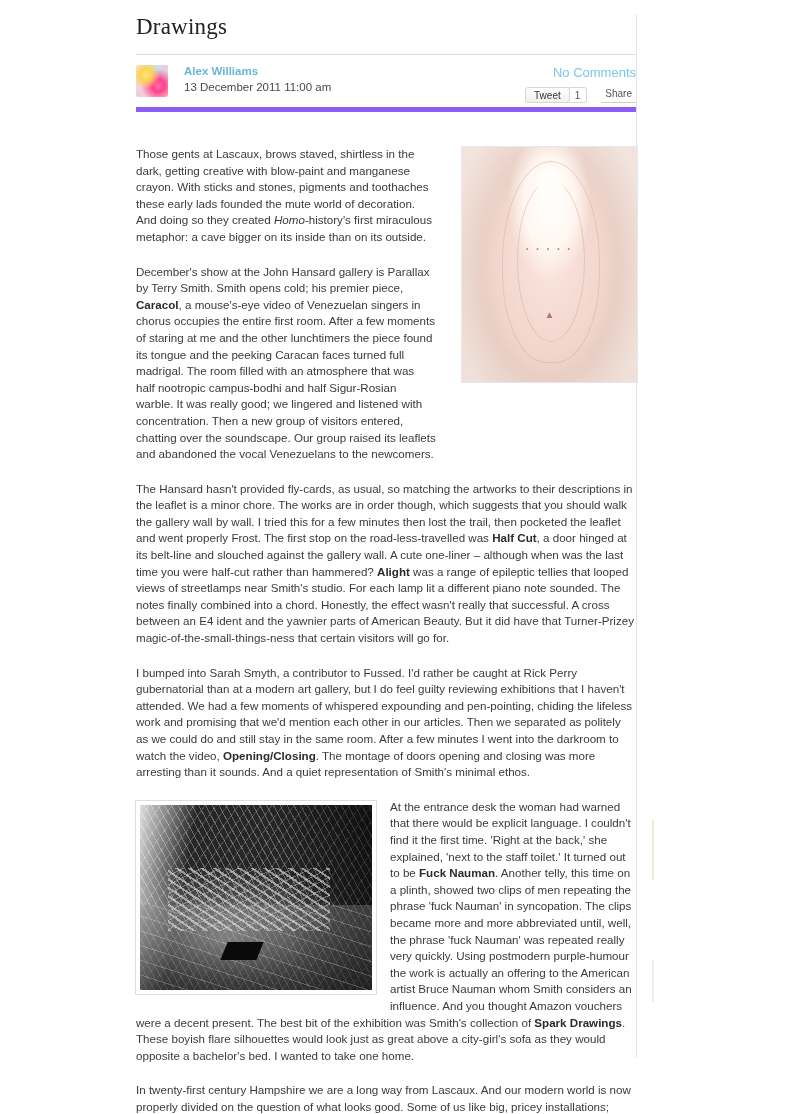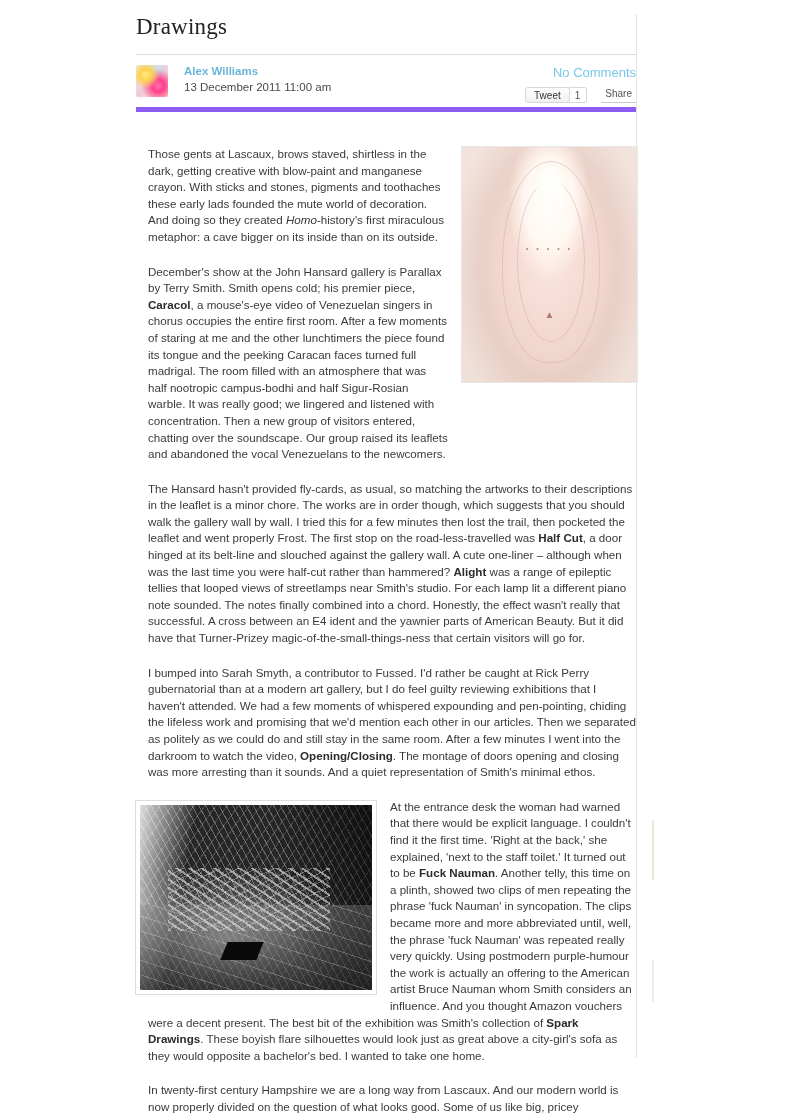--- a/index.html
+++ b/index.html
@@ -127,21 +127,21 @@
   }
   
   .body {
     margin-top: 34px;
     font-size: 11.6px;
     line-height: 16.6px;
     color: #3a3a3a;
     text-align: left;
   }
   .body p {
-    margin: 0 0 18px 12px;
+    margin: 0 0 18px 0;
   }
   .narrow {
     width: 300px;
   }
   .wrap-right {
     clear: both;
   }
   .img-top {
     position: absolute;
     left: 325px;

